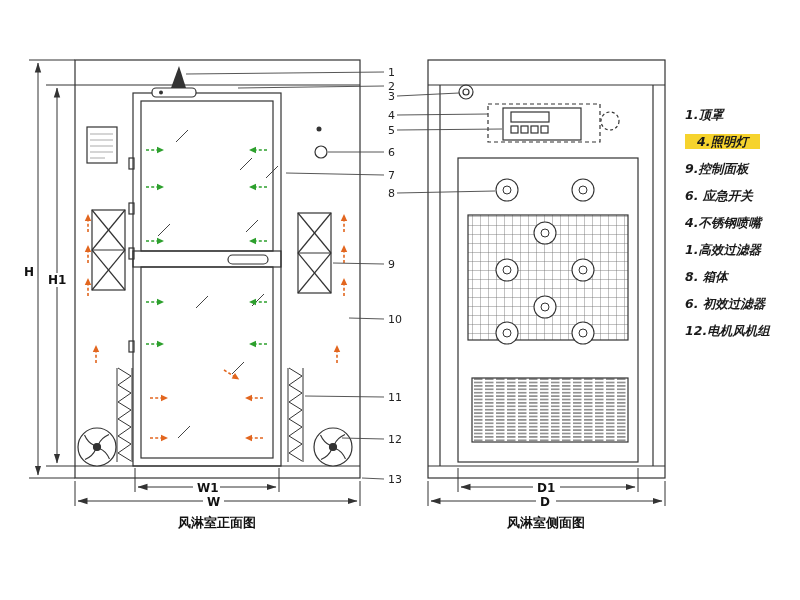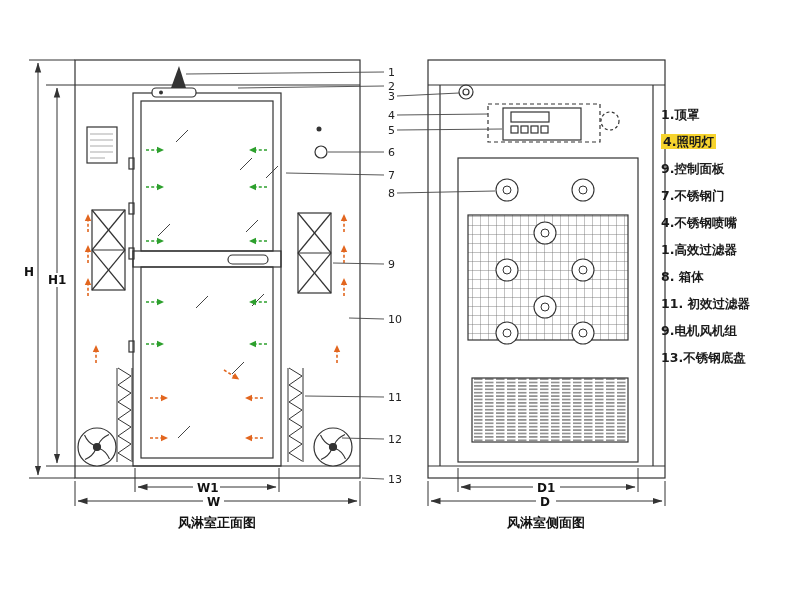--- a/index.html
+++ b/index.html
@@ -4,24 +4,24 @@
 <title>Air Shower Diagram</title>
 <style>
   body{margin:0;background:#fff;}
   .stage{position:relative;width:800px;height:600px;background:#fff;outline:1px solid #ccc;
          font-family:"DejaVu Sans","Liberation Sans",sans-serif;overflow:hidden;}
   .stage svg{position:absolute;left:0;top:0;}
   text{font-family:"DejaVu Sans","Liberation Sans",sans-serif;}
   .co{font-size:11px;fill:#222;}
   .dim{font-size:12px;font-weight:bold;fill:#111;}
   .cap{font-size:13px;font-weight:bold;fill:#111;}
-  .legend{position:absolute;left:661px;top:101px;width:112px;font-size:12.5px;
-          font-weight:bold;color:#1a1a1a;}
+  .legend{position:absolute;left:685px;top:101px;width:112px;font-size:12.5px;
+          font-weight:bold;color:#1a1a1a;font-style:italic;}
   .legend-item{height:27px;line-height:27px;white-space:nowrap;}
-  .legend-item .hl{background:#f6d32d;padding:0 2px;}
+  .legend-item .hl{background:#f6d32d;padding:0 12px;}
 </style>
 </head>
 <body>
 
 <div class="stage">
 
 <svg width="800" height="600" viewBox="0 0 800 600">
   <defs>
     <marker id="arr" viewBox="0 0 10 8" refX="9.5" refY="4" markerWidth="10" markerHeight="8" orient="auto-start-reverse">
       <path d="M0 0.8 L10 4 L0 7.2 Z" fill="#333"></path>
@@ -292,22 +292,21 @@
   </g>
 
   <text class="cap" x="217" y="527" text-anchor="middle">风淋室正面图</text>
   <text class="cap" x="546" y="527" text-anchor="middle">风淋室侧面图</text>
 </svg>
 
 <div class="legend">
   <div class="legend-item"><span>1.顶罩</span></div>
   <div class="legend-item"><span class="hl">4.照明灯</span></div>
   <div class="legend-item"><span>9.控制面板</span></div>
-  <div class="legend-item"><span>7.不锈钢门</span></div>
+  <div class="legend-item"><span>6. 应急开关</span></div>
   <div class="legend-item"><span>4.不锈钢喷嘴</span></div>
   <div class="legend-item"><span>1.高效过滤器</span></div>
   <div class="legend-item"><span>8. 箱体</span></div>
-  <div class="legend-item"><span>11. 初效过滤器</span></div>
-  <div class="legend-item"><span>9.电机风机组</span></div>
-  <div class="legend-item"><span>13.不锈钢底盘</span></div>
+  <div class="legend-item"><span>6. 初效过滤器</span></div>
+  <div class="legend-item"><span>12.电机风机组</span></div>
 </div>
 
 </div>
 
 </body></html>

